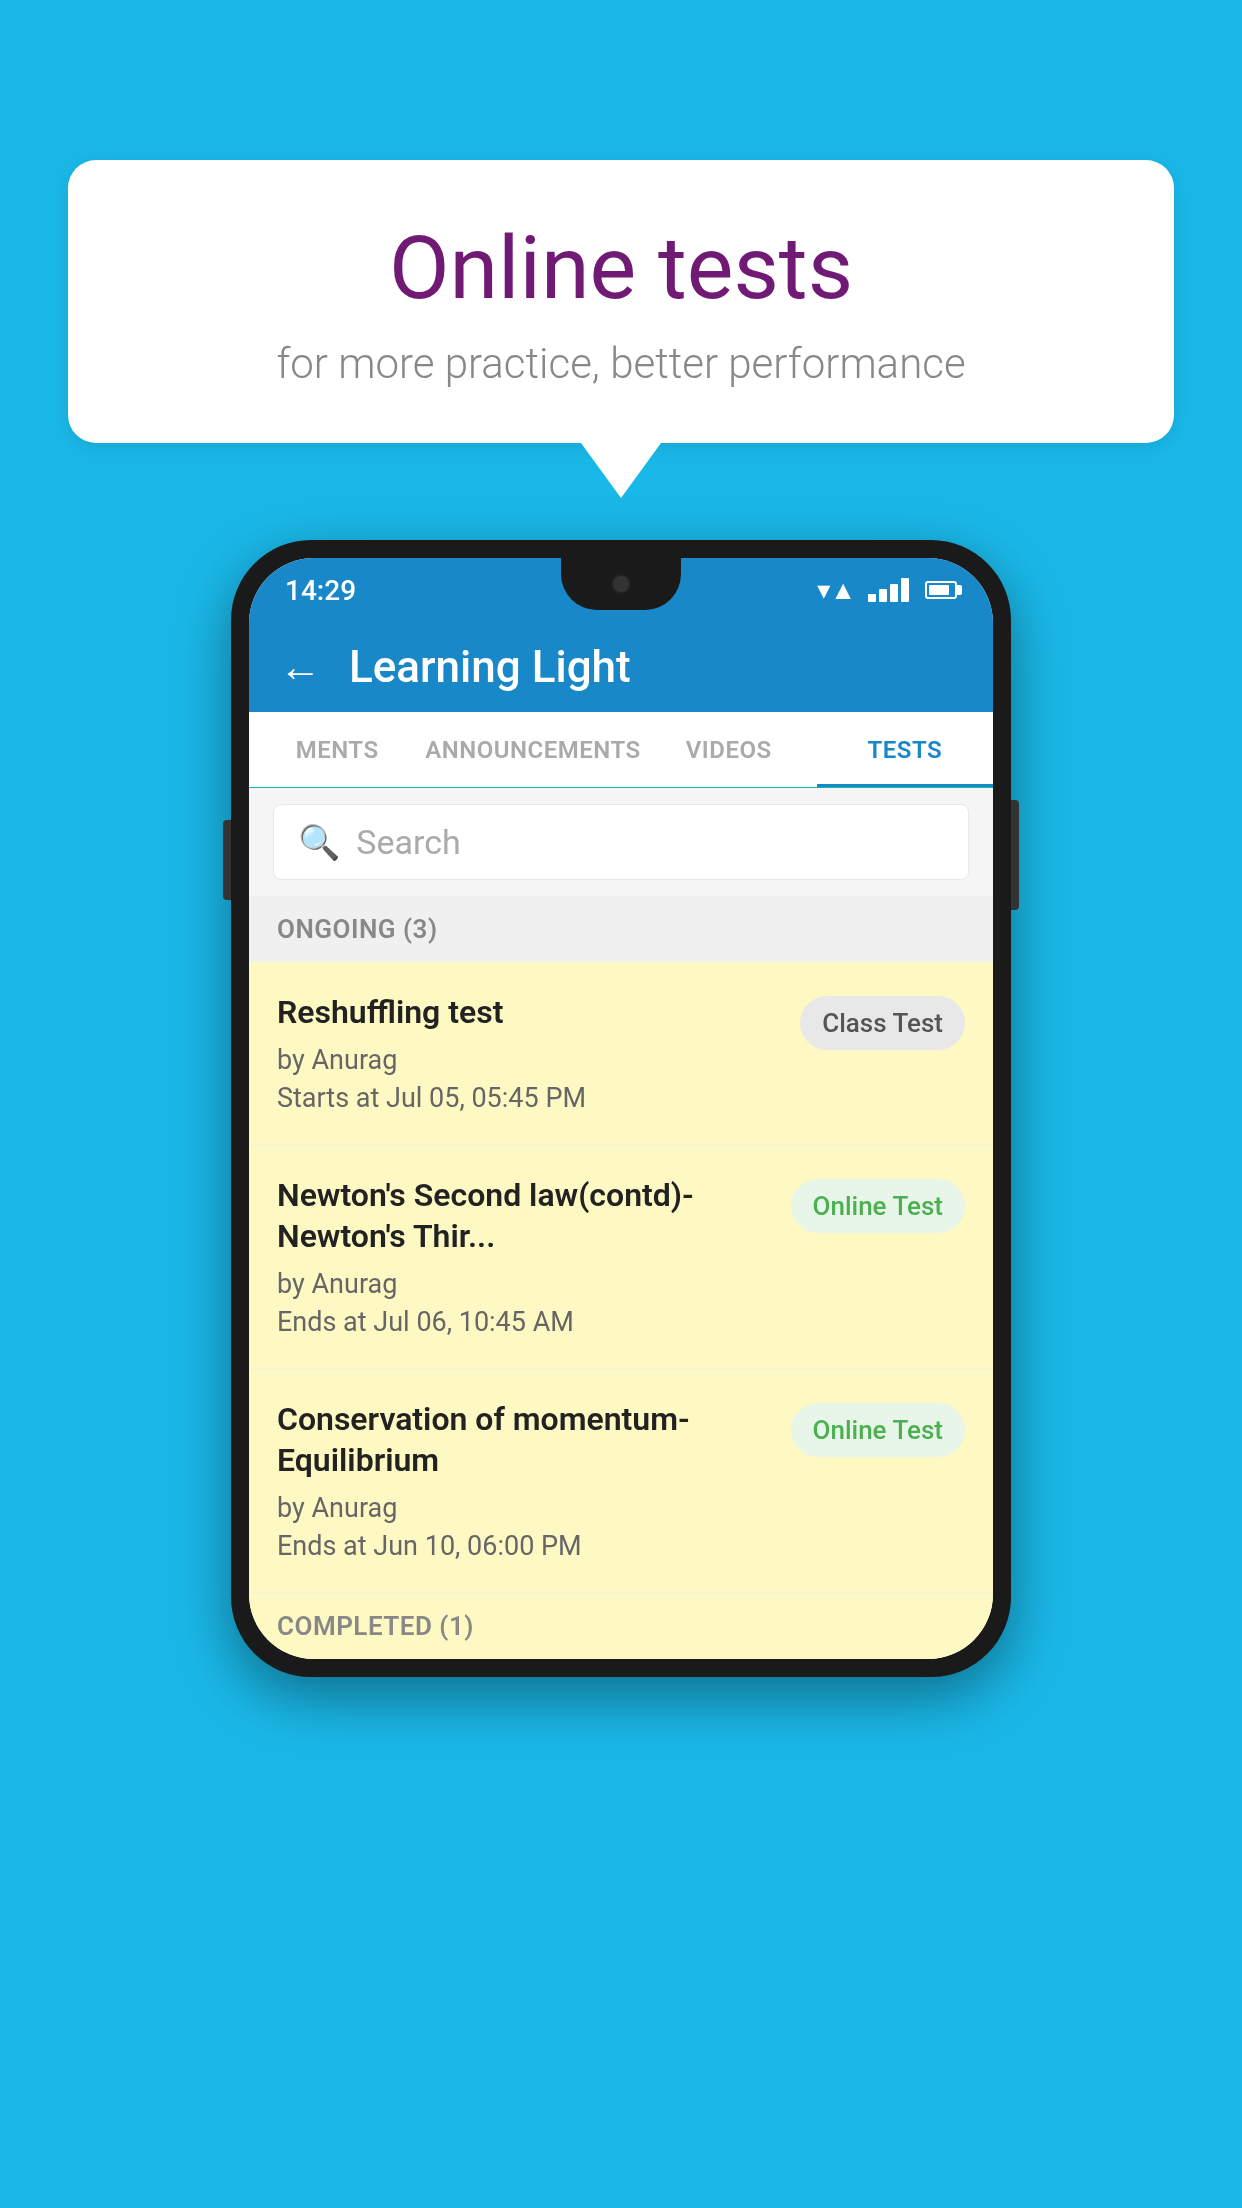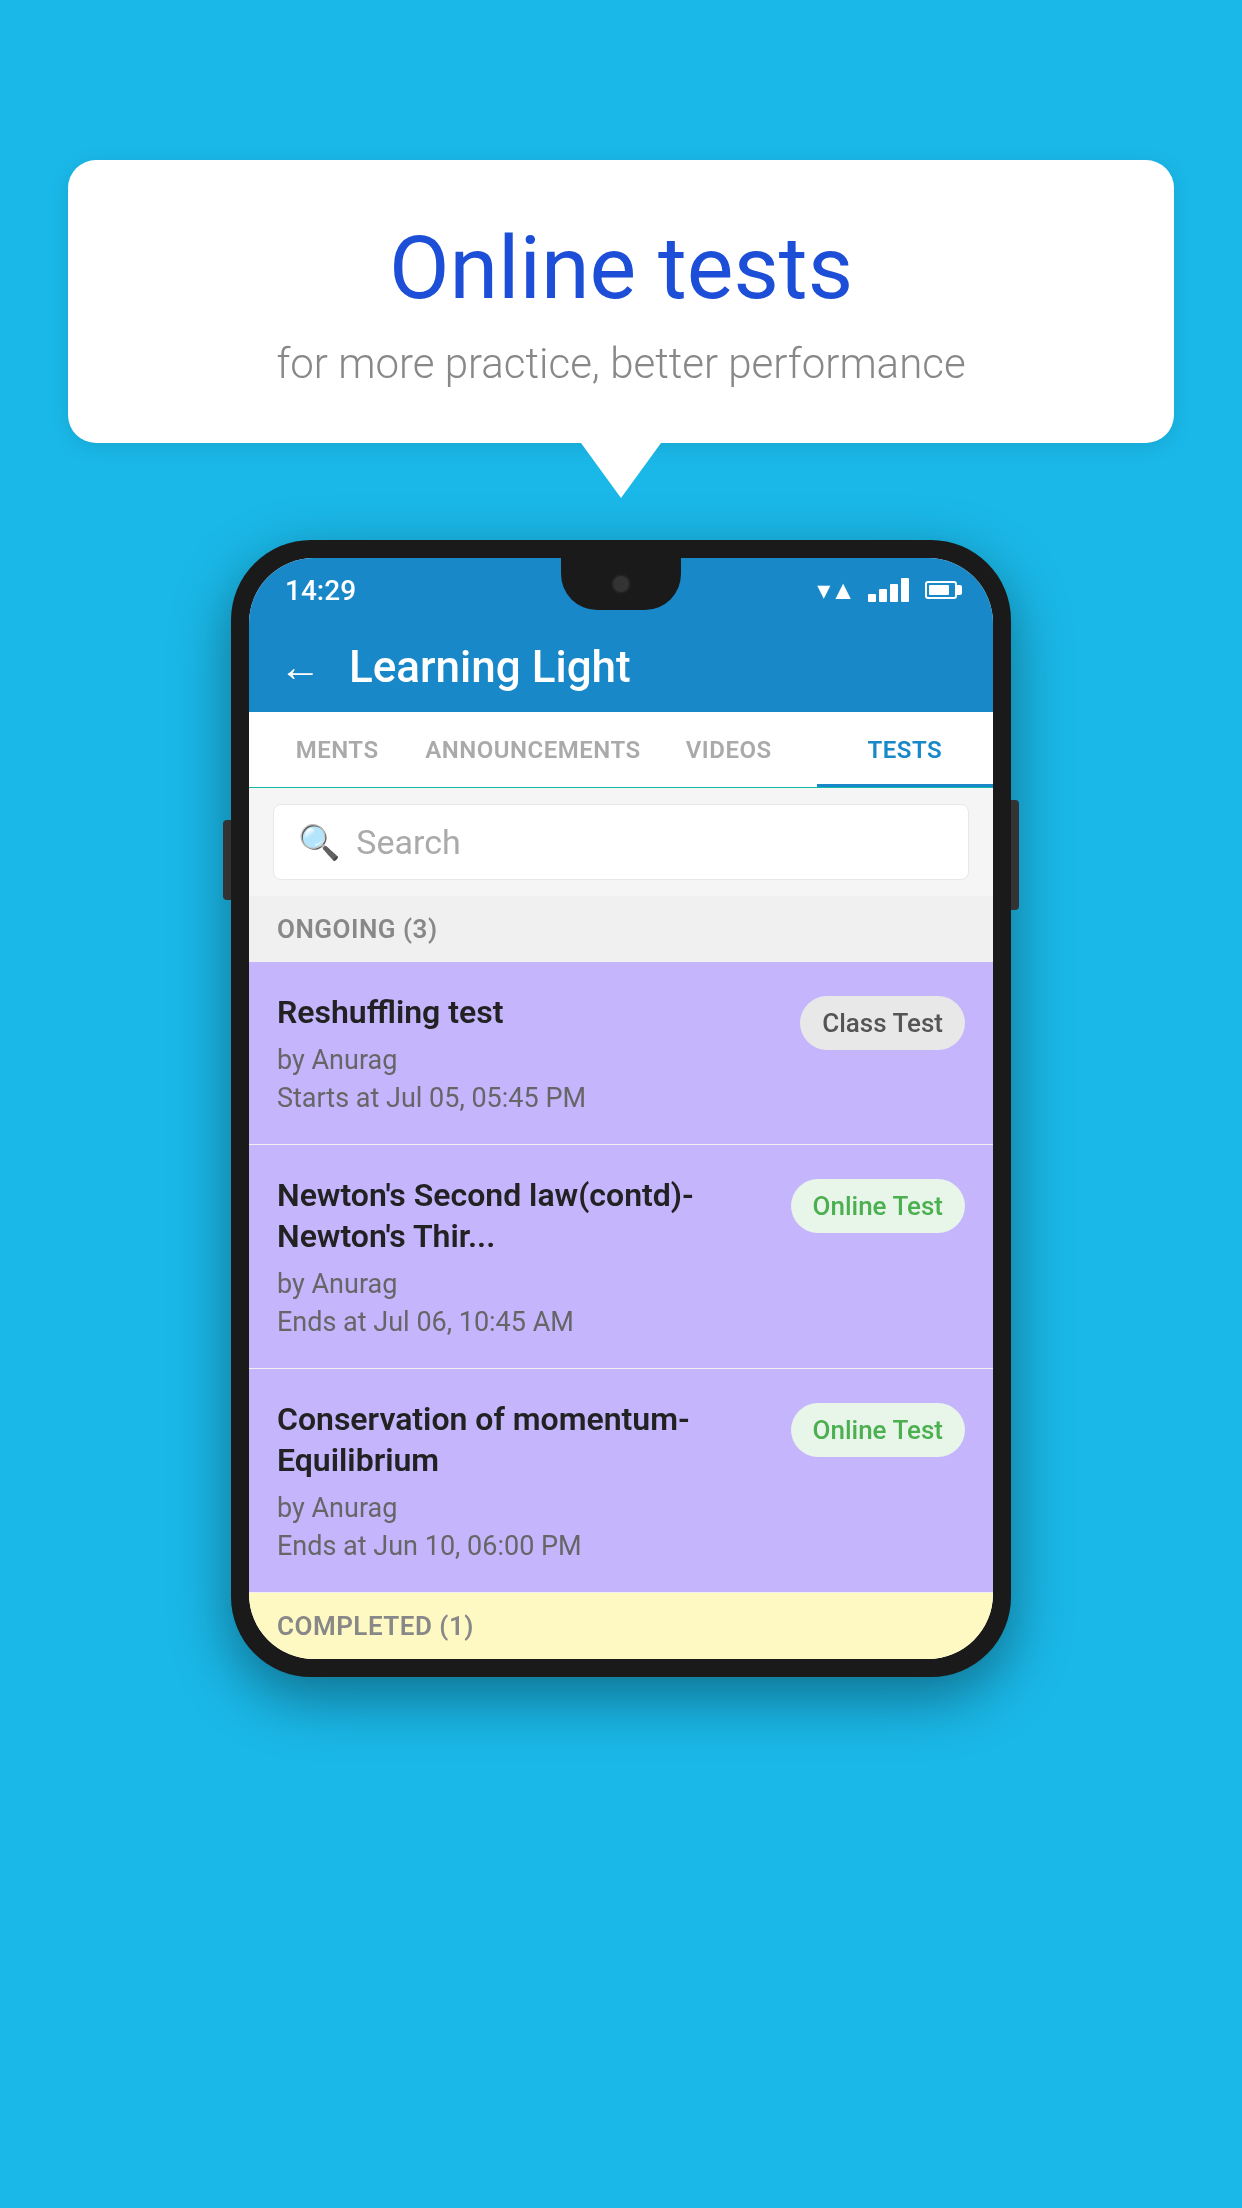--- a/index.html
+++ b/index.html
@@ -29,21 +29,21 @@
       border-radius: 28px;
       padding: 60px 50px 55px;
       width: 100%;
       text-align: center;
       box-shadow: 0 4px 20px rgba(0,0,0,0.1);
     }
 
     .speech-bubble-title {
       font-size: 88px;
       font-weight: 400;
-      color: #1d4ed8;
+      color: #701a75;
       line-height: 1.1;
       margin-bottom: 22px;
     }
 
     .speech-bubble-subtitle {
       font-size: 42px;
       color: #888;
       font-weight: 300;
     }
 
@@ -220,21 +220,21 @@
     .section-title {
       font-size: 26px;
       color: #888;
       font-weight: 600;
       letter-spacing: 0.5px;
       text-transform: uppercase;
     }
 
     
     .test-list {
-      background: #c4b5fd;
+      background: #fef9c3;
     }
 
     .test-item {
       padding: 30px 28px;
       border-bottom: 1px solid #f0f0f0;
       display: flex;
       justify-content: space-between;
       align-items: flex-start;
     }
 

